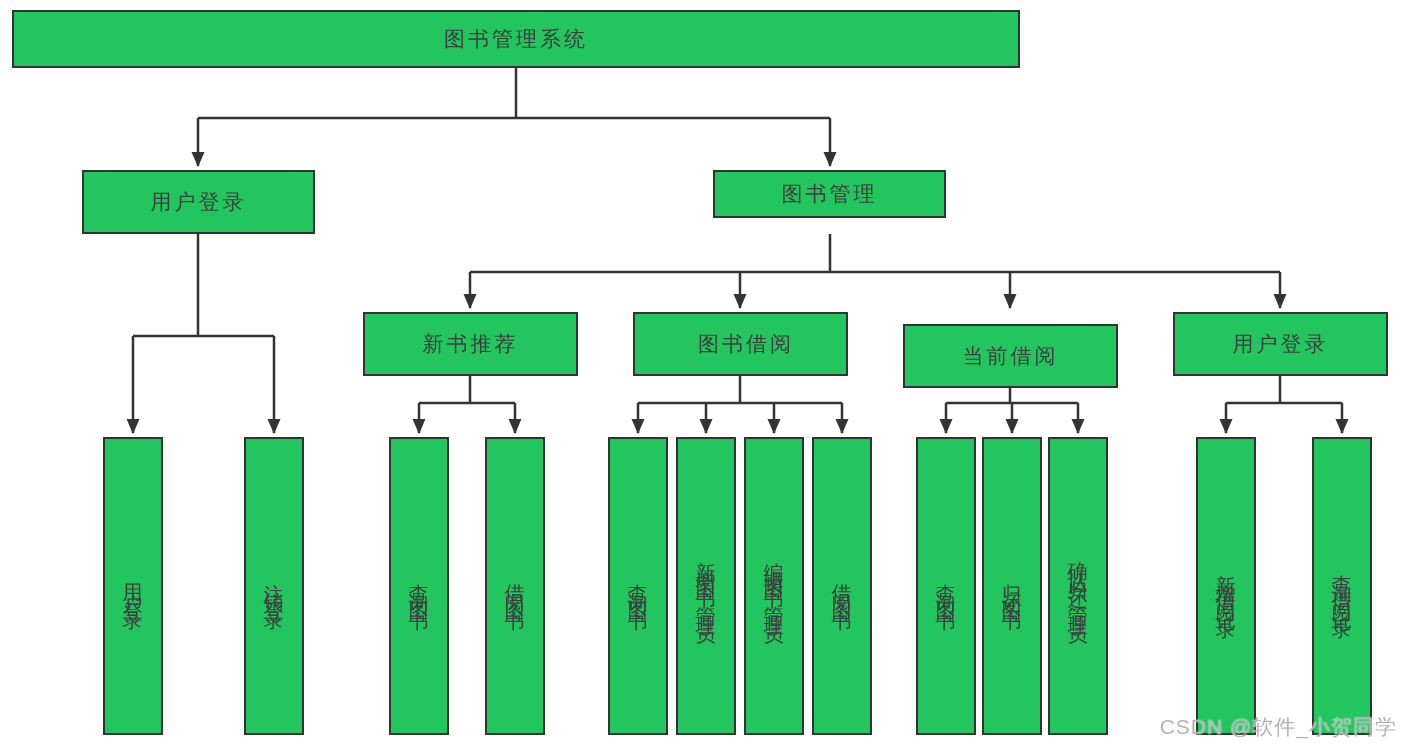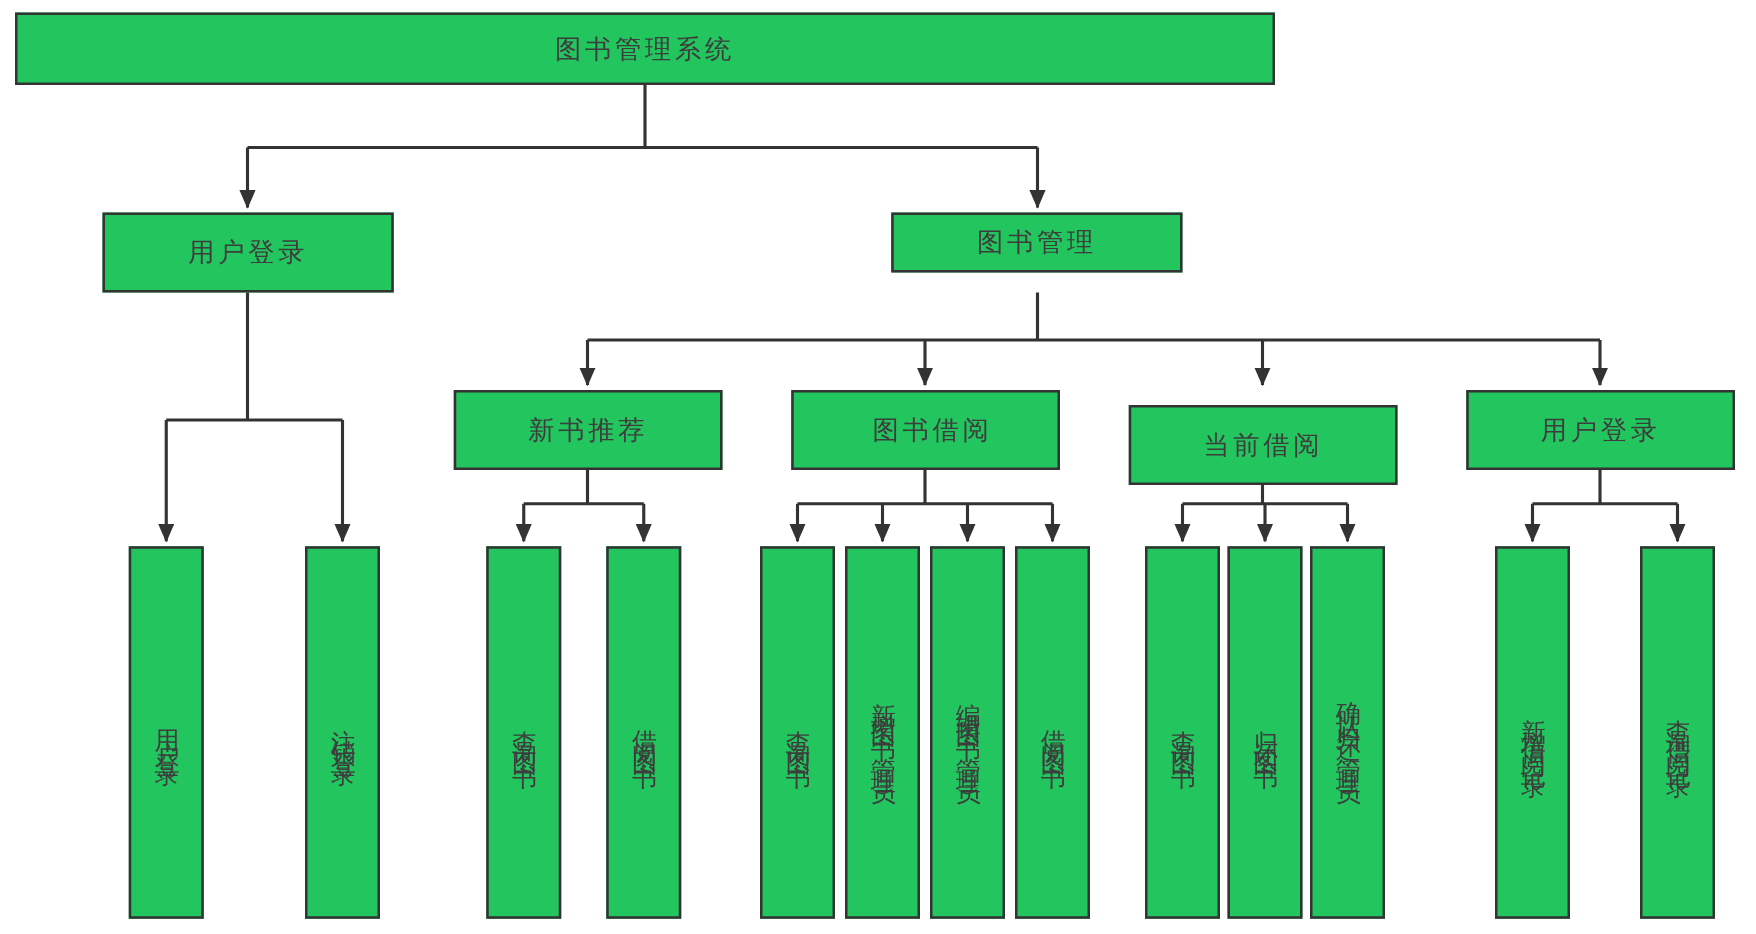--- a/index.html
+++ b/index.html
@@ -157,14 +157,15 @@
     <span>确认归还（管理员）</span>
   </div>
 
   <div class="box v" style="left:1196px; top:437px; width:60px; height:298px;">
     <span>新增借阅记录</span>
   </div>
   <div class="box v" style="left:1312px; top:437px; width:60px; height:298px;">
     <span>查询借阅记录</span>
   </div>
 
+  <div class="watermark">CSDN @软件_小贺同学</div>
 
 </div>
 
 </body></html>

